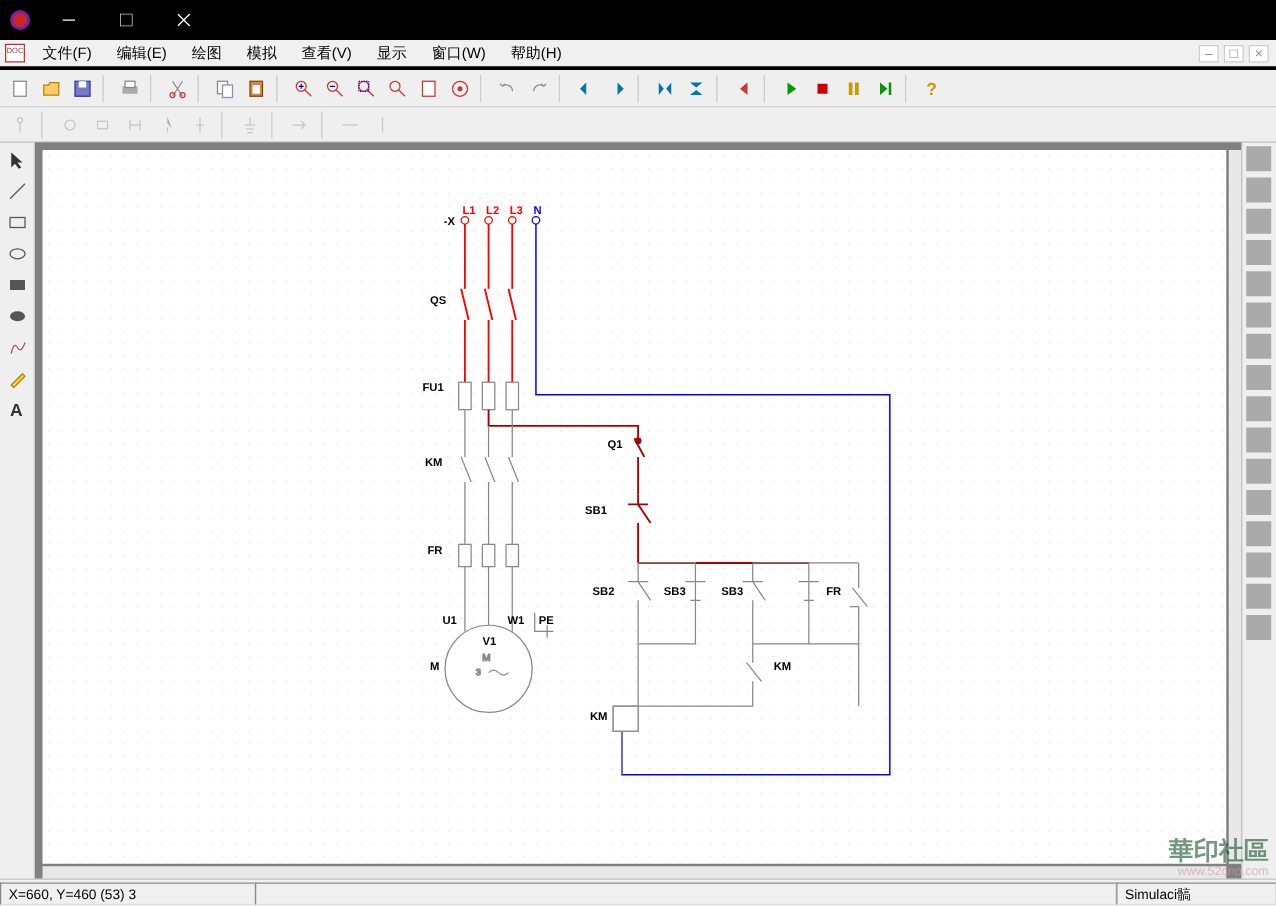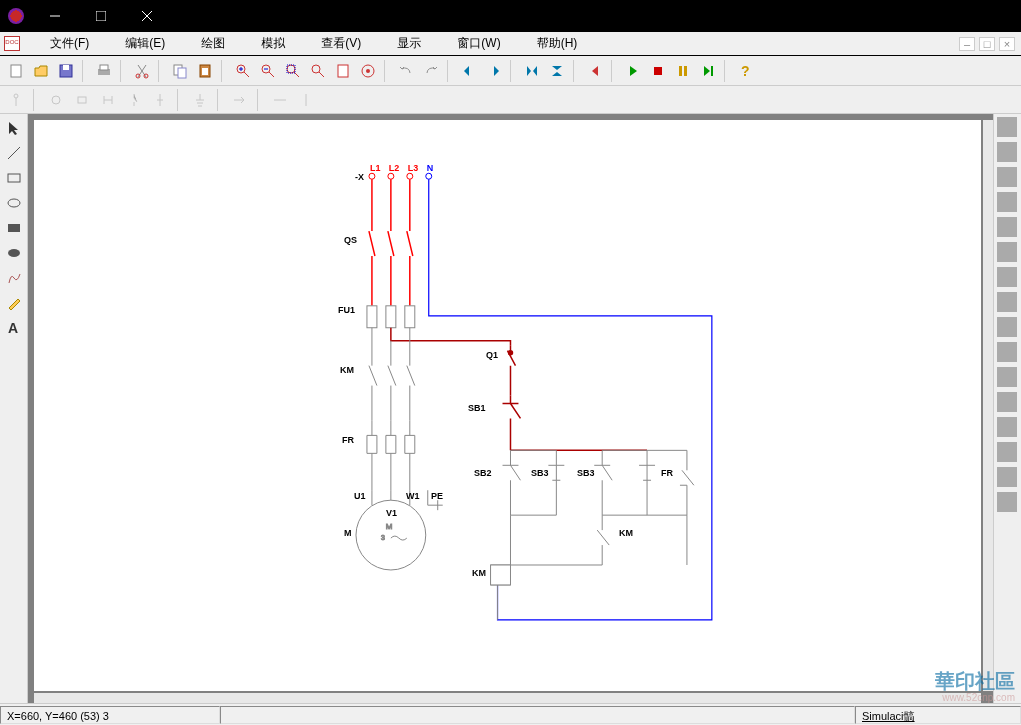--- a/index.html
+++ b/index.html
@@ -5,21 +5,21 @@
 * { box-sizing: border-box; margin: 0; padding: 0; font-family: "Microsoft YaHei", sans-serif; }
 body { background: #f0f0f0; width: 1021px; height: 725px; overflow: hidden; position: relative; }
 
 .titlebar { height: 32px; background: #000; color: #fff; display: flex; align-items: center; padding: 0 8px; font-size: 12px; }
 .titlebar .app-icon { width: 16px; height: 16px; background: radial-gradient(circle, #c62828 50%, #7b1fa2 50%); border-radius: 50%; margin-right: 8px; }
 .titlebar .title { flex: 1; }
 .titlebar .win-controls { display: flex; gap: 0; }
 .titlebar .win-btn { width: 46px; height: 32px; display: flex; align-items: center; justify-content: center; cursor: pointer; }
 .titlebar .win-btn svg { width: 10px; height: 10px; stroke: #fff; stroke-width: 1; fill: none; }
 
-.menubar-row { height: 24px; background: #f0f0f0; border-bottom: 1px solid #000000; display: flex; align-items: center; font-size: 12px; gap: 16px; }
+.menubar-row { height: 24px; background: #f0f0f0; border-bottom: 3px solid #000000; display: flex; align-items: center; font-size: 12px; }
 .menubar-row .doc-icon { width: 16px; height: 15px; background: #fff; border: 1px solid #b33; margin: 0 4px; position: relative; font-size: 6px; color: #b33; text-align: center; line-height: 11px; }
 .menubar-row a.menu-item { padding: 3px 10px; text-decoration: none; color: #000; cursor: pointer; }
 .mdi-controls { margin-left: auto; display: flex; gap: 4px; padding-right: 6px; }
 .mdi-controls span { width: 16px; height: 14px; display: flex; align-items: center; justify-content: center; font-size: 11px; color: #888; border: 1px solid #ccc; background: #fff; cursor: pointer; }
 
 .toolbar { height: 30px; background: #efefef; border-bottom: 1px solid #ccc; display: flex; align-items: center; padding: 0 4px; gap: 1px; }
 .tb-sep { width: 6px; height: 22px; border-left: 1px solid #ccc; margin: 0 3px; }
 .tb-btn { width: 24px; height: 24px; display: flex; align-items: center; justify-content: center; cursor: pointer; border: 1px solid transparent; }
 .tb-btn svg { width: 16px; height: 16px; }
 .tb-btn.gray svg { filter: grayscale(1) opacity(0.4); }
@@ -33,26 +33,26 @@
 .canvas-wrap { flex: 1; position: relative; background: #808080; padding: 6px; }
 .canvas { position: absolute; left: 6px; top: 6px; right: 12px; bottom: 12px; background: #fff; background-image: radial-gradient(circle, #ccc 0.5px, transparent 0.5px); background-size: 10px 10px; overflow: hidden; }
 .scroll-v { position: absolute; right: 0; top: 6px; bottom: 12px; width: 10px; background: #e8e8e8; }
 .scroll-h { position: absolute; left: 6px; right: 12px; bottom: 0; height: 10px; background: #e8e8e8; }
 
 .right-toolbar { width: 28px; background: #efefef; border-left: 1px solid #ccc; display: flex; flex-direction: column; padding: 2px; gap: 3px; }
 .rt-swatch { width: 20px; height: 20px; margin: 1px; background: #aaa; cursor: pointer; }
 
 .statusbar { position: absolute; bottom: 0; left: 0; right: 0; height: 22px; background: #f0f0f0; border-top: 1px solid #ccc; display: flex; align-items: center; font-size: 11px; }
 .statusbar .panel { border: 1px inset #ddd; padding: 2px 6px; height: 18px; line-height: 14px; }
-.statusbar .coords { width: 220px; }
+.statusbar .coords { width: 204px; }
 .statusbar .mid { flex: 1; }
-.statusbar .sim { width: 166px; text-decoration: underline; }
+.statusbar .sim { width: 128px; }
 
 .watermark { position: absolute; right: 6px; bottom: 22px; font-size: 10px; color: #c99; opacity: 0.6; text-align: right; line-height: 1.1; pointer-events: none; }
-.wm-big { font-size: 20px; color: #0369a1; font-weight: bold; }
+.wm-big { font-size: 20px; color: #14532d; font-weight: bold; }
 
 .circuit { position: absolute; left: 0; top: 0; width: 100%; height: 100%; }
 .clabel { position: absolute; font-size: 9px; color: #000; font-weight: bold; white-space: nowrap; }
 </style>
 </head>
 <body>
 
 <div class="titlebar">
   <div class="app-icon"></div>
   <div class="win-controls">

